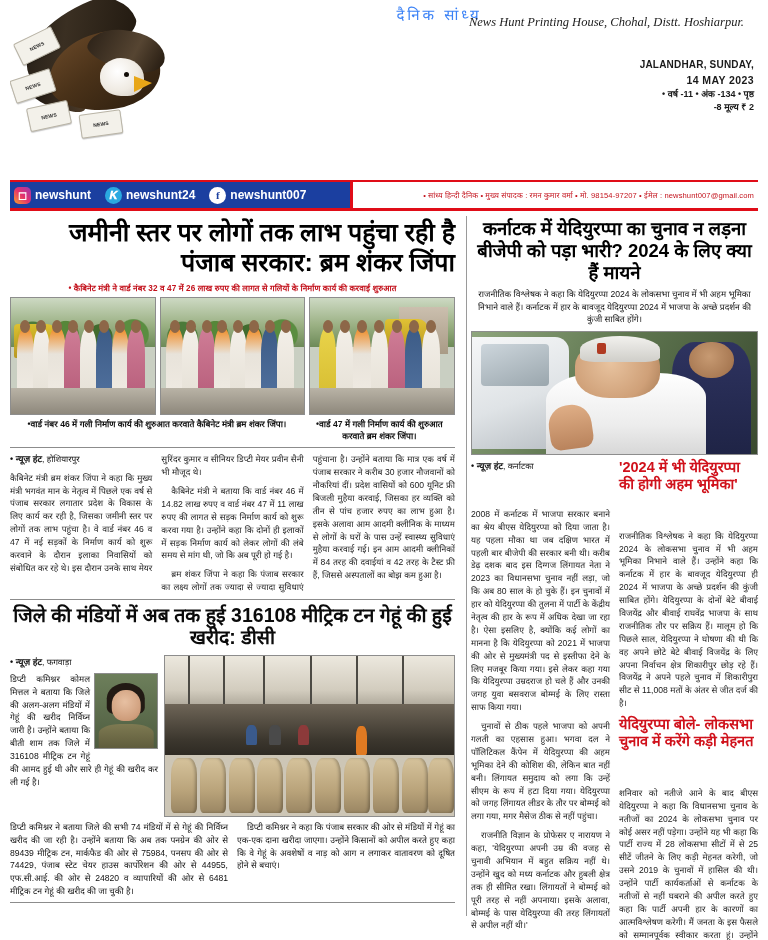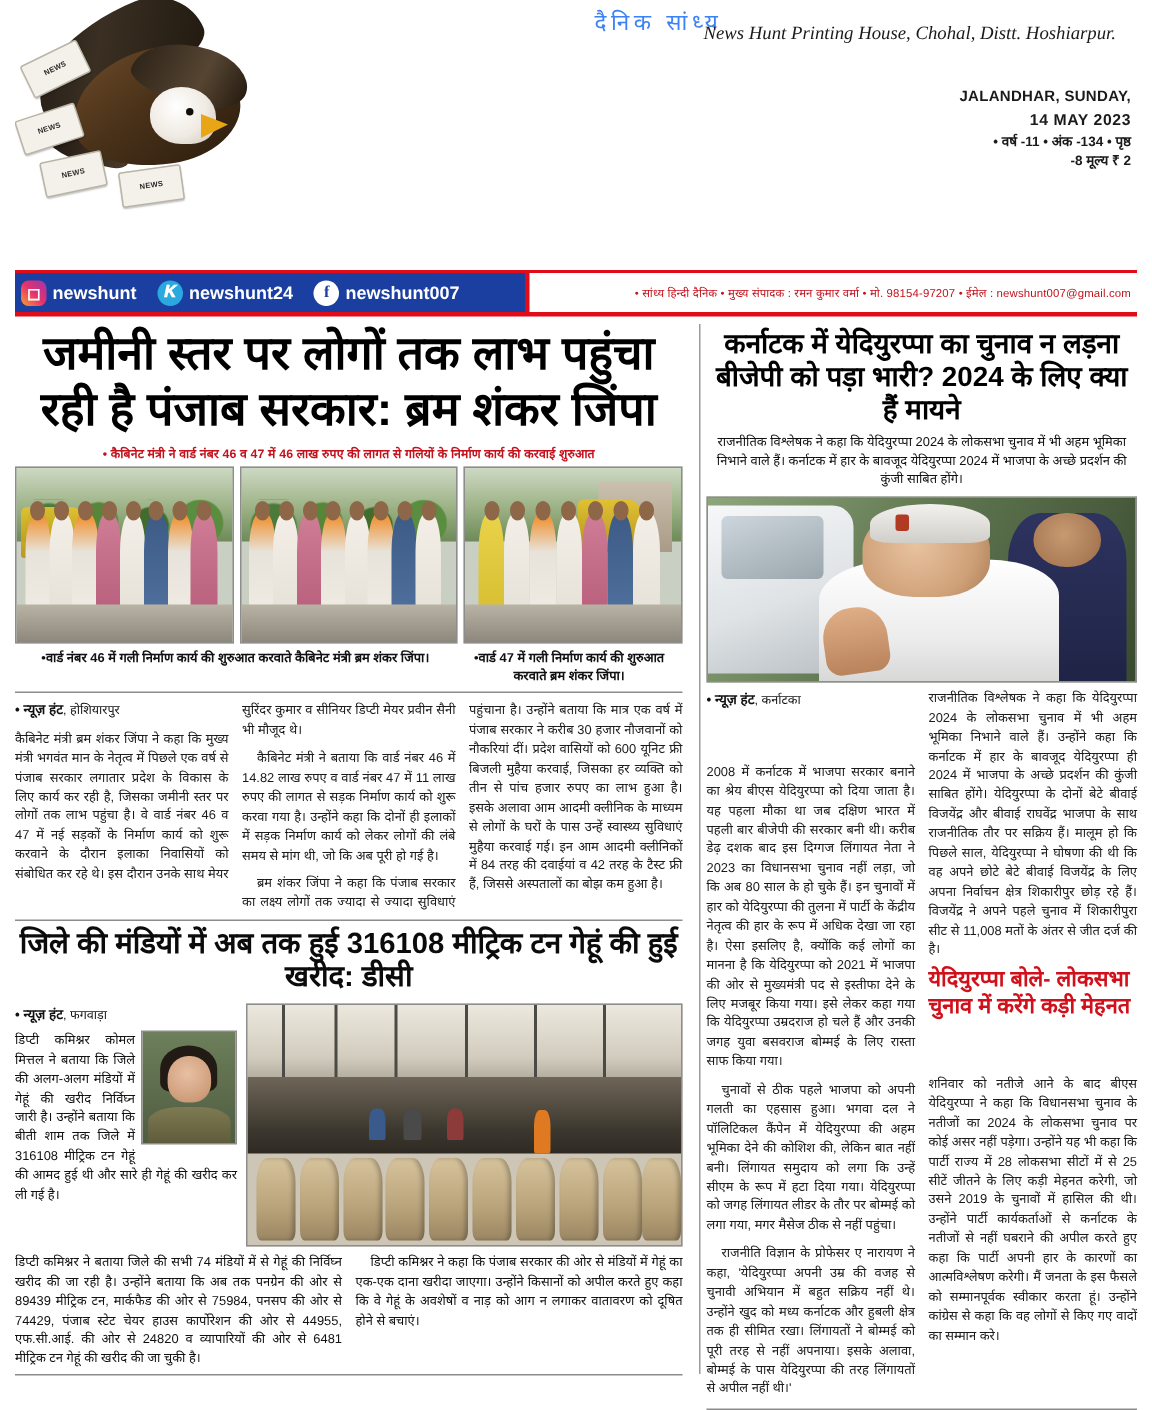--- a/index.html
+++ b/index.html
@@ -217,23 +217,23 @@
     height: 700px;
   }
   .col-left { width: 452px; flex: 0 0 452px; padding-right: 7px; box-sizing: border-box; }
   .vdiv { width: 1px; background: #9a9a9a; flex: 0 0 1px; margin: 0 4px; }
   .col-right { flex: 1 1 auto; }
 
   
   h1.hl {
     font-family: "Liberation Sans", sans-serif;
     font-weight: bold;
-    font-size: 31px;
+    font-size: 25px;
     line-height: 1.18;
-    text-align: center;
+    text-align: right;
     margin: 2px 0 0 0;
     color: #000;
   }
   .kicker {
     font-size: 8.2px;
     text-align: center;
     color: #c3121c;
     font-weight: bold;
     margin: 5px 0 4px 0;
     letter-spacing: 0.1px;
@@ -597,21 +597,21 @@
     <div class="social-right">
       <span class="editor-line">• सांध्य हिन्दी दैनिक • मुख्य संपादक : रमन कुमार वर्मा • मो. 98154-97207 • ईमेल : newshunt007@gmail.com</span>
     </div>
   </div>
 
   <div class="content">
 
     <div class="col-left">
 
       <h1 class="hl">जमीनी स्तर पर लोगों तक लाभ पहुंचा रही है पंजाब सरकार: ब्रम शंकर जिंपा</h1>
-      <div class="kicker">• कैबिनेट मंत्री ने वार्ड नंबर 46 व 47 में 46 लाख रुपए की लागत से गलियों के निर्माण कार्य की करवाई शुरुआत</div>
+      <div class="kicker">• कैबिनेट मंत्री ने वार्ड नंबर 32 व 47 में 26 लाख रुपए की लागत से गलियों के निर्माण कार्य की करवाई शुरुआत</div>
 
       <div class="photo-row">
         <div class="photo ph-a">
           <div class="crowd">
             <div class="sky"></div>
               <div class="trees"></div>
             <div class="jcb"></div>
             <div class="person saff" style="left:4%"></div>
             <div class="person" style="left:15%"></div>
             <div class="person saff" style="left:26%"></div>
@@ -749,20 +749,21 @@
 
       <div class="rcols2">
         <div class="byline">
           <span class="bl-dot">• न्यूज़ हंट</span><span class="bl-place">, कर्नाटका</span>
         </div>
         <div class="rcol-body">
           <p class="first">2008 में कर्नाटक में भाजपा सरकार बनाने का श्रेय बीएस येदियुरप्पा को दिया जाता है। यह पहला मौका था जब दक्षिण भारत में पहली बार बीजेपी की सरकार बनी थी। करीब डेढ़ दशक बाद इस दिग्गज लिंगायत नेता ने 2023 का विधानसभा चुनाव नहीं लड़ा, जो कि अब 80 साल के हो चुके हैं। इन चुनावों में हार को येदियुरप्पा की तुलना में पार्टी के केंद्रीय नेतृत्व की हार के रूप में अधिक देखा जा रहा है। ऐसा इसलिए है, क्योंकि कई लोगों का मानना है कि येदियुरप्पा को 2021 में भाजपा की ओर से मुख्यमंत्री पद से इस्तीफा देने के लिए मजबूर किया गया। इसे लेकर कहा गया कि येदियुरप्पा उम्रदराज हो चले हैं और उनकी जगह युवा बसवराज बोम्मई के लिए रास्ता साफ किया गया।</p>
           <p>चुनावों से ठीक पहले भाजपा को अपनी गलती का एहसास हुआ। भगवा दल ने पॉलिटिकल कैंपेन में येदियुरप्पा की अहम भूमिका देने की कोशिश की, लेकिन बात नहीं बनी। लिंगायत समुदाय को लगा कि उन्हें सीएम के रूप में हटा दिया गया। येदियुरप्पा को जगह लिंगायत लीडर के तौर पर बोम्मई को लगा गया, मगर मैसेज ठीक से नहीं पहुंचा।</p>
           <p>राजनीति विज्ञान के प्रोफेसर ए नारायण ने कहा, 'येदियुरप्पा अपनी उम्र की वजह से चुनावी अभियान में बहुत सक्रिय नहीं थे। उन्होंने खुद को मध्य कर्नाटक और हुबली क्षेत्र तक ही सीमित रखा। लिंगायतों ने बोम्मई को पूरी तरह से नहीं अपनाया। इसके अलावा, बोम्मई के पास येदियुरप्पा की तरह लिंगायतों से अपील नहीं थी।'</p>
         </div>
+        <div class="redhead">'2024 में भी येदियुरप्पा की होगी अहम भूमिका'</div>
         <div class="rcol-body">
           <p class="first">राजनीतिक विश्लेषक ने कहा कि येदियुरप्पा 2024 के लोकसभा चुनाव में भी अहम भूमिका निभाने वाले हैं। उन्होंने कहा कि कर्नाटक में हार के बावजूद येदियुरप्पा ही 2024 में भाजपा के अच्छे प्रदर्शन की कुंजी साबित होंगे। येदियुरप्पा के दोनों बेटे बीवाई विजयेंद्र और बीवाई राघवेंद्र भाजपा के साथ राजनीतिक तौर पर सक्रिय हैं। मालूम हो कि पिछले साल, येदियुरप्पा ने घोषणा की थी कि वह अपने छोटे बेटे बीवाई विजयेंद्र के लिए अपना निर्वाचन क्षेत्र शिकारीपुर छोड़ रहे हैं। विजयेंद्र ने अपने पहले चुनाव में शिकारीपुरा सीट से 11,008 मतों के अंतर से जीत दर्ज की है।</p>
         </div>
         <div class="redhead">येदियुरप्पा बोले- लोकसभा चुनाव में करेंगे कड़ी मेहनत</div>
         <div class="rcol-body">
           <p class="first">शनिवार को नतीजे आने के बाद बीएस येदियुरप्पा ने कहा कि विधानसभा चुनाव के नतीजों का 2024 के लोकसभा चुनाव पर कोई असर नहीं पड़ेगा। उन्होंने यह भी कहा कि पार्टी राज्य में 28 लोकसभा सीटों में से 25 सीटें जीतने के लिए कड़ी मेहनत करेगी, जो उसने 2019 के चुनावों में हासिल की थी। उन्होंने पार्टी कार्यकर्ताओं से कर्नाटक के नतीजों से नहीं घबराने की अपील करते हुए कहा कि पार्टी अपनी हार के कारणों का आत्मविश्लेषण करेगी। मैं जनता के इस फैसले को सम्मानपूर्वक स्वीकार करता हूं। उन्होंने कांग्रेस से कहा कि वह लोगों से किए गए वादों का सम्मान करे।</p>
         </div>
       </div>
 
       <div class="bottom-rule"></div>

